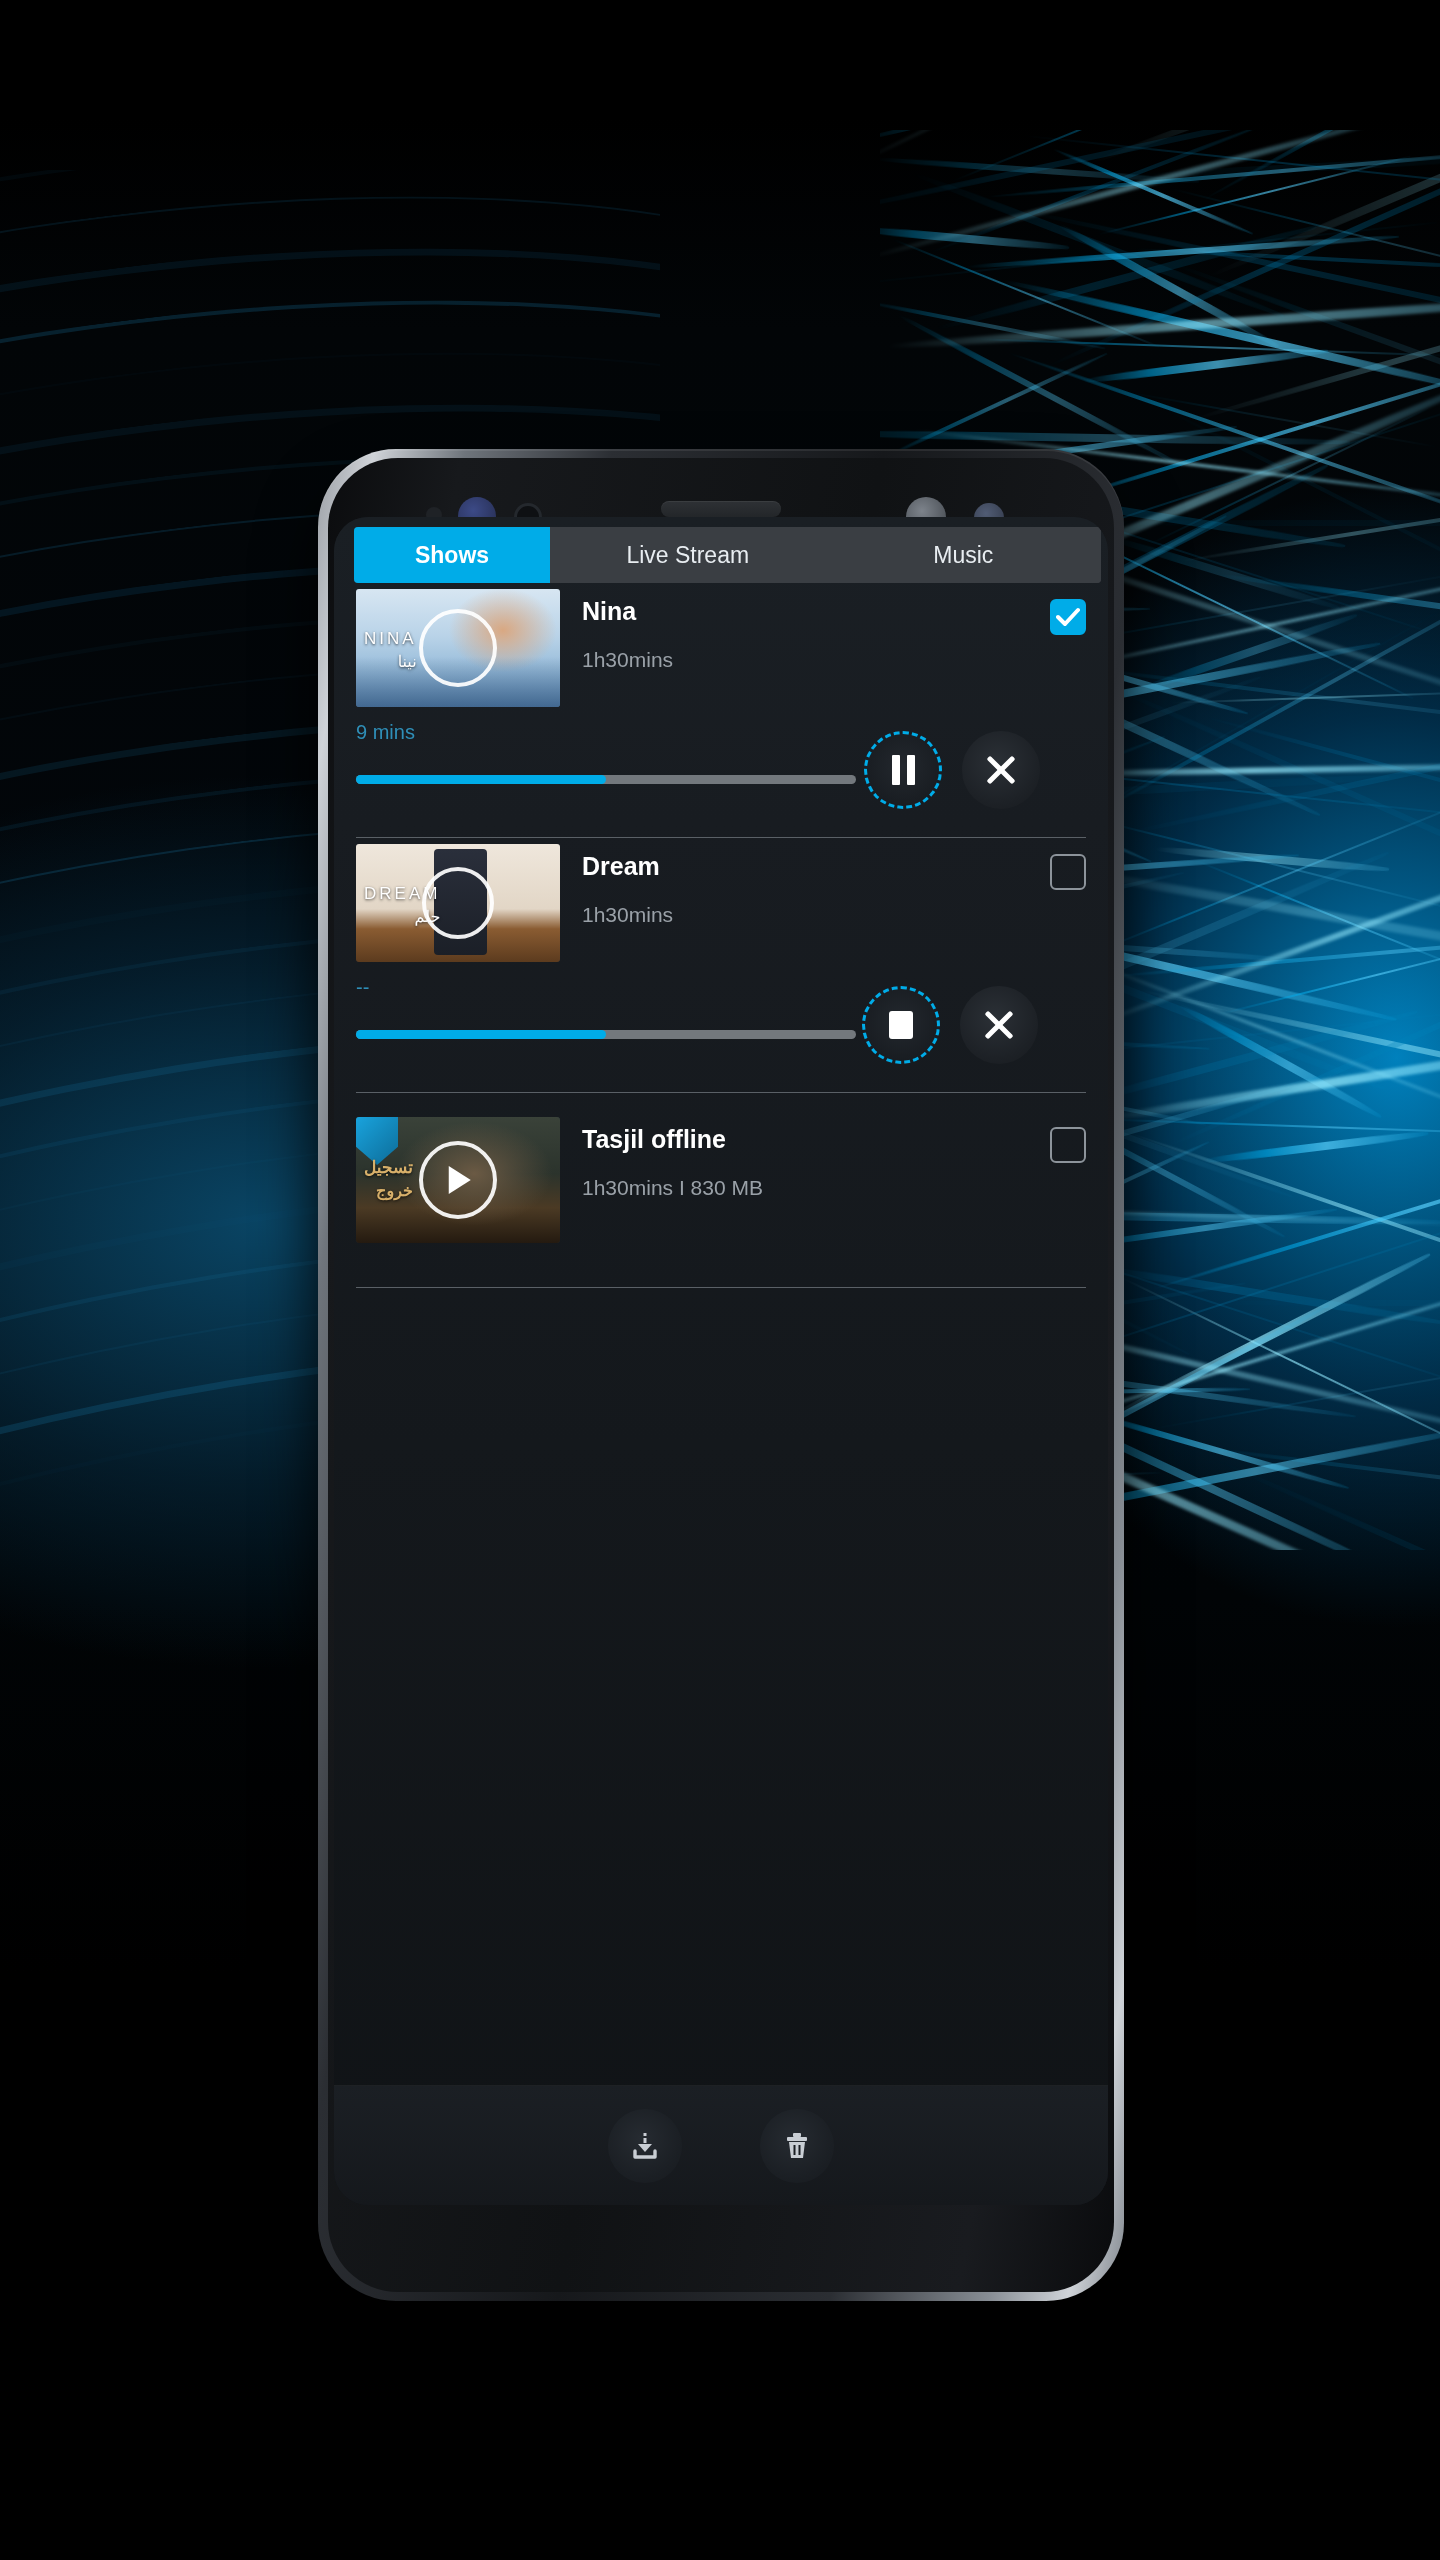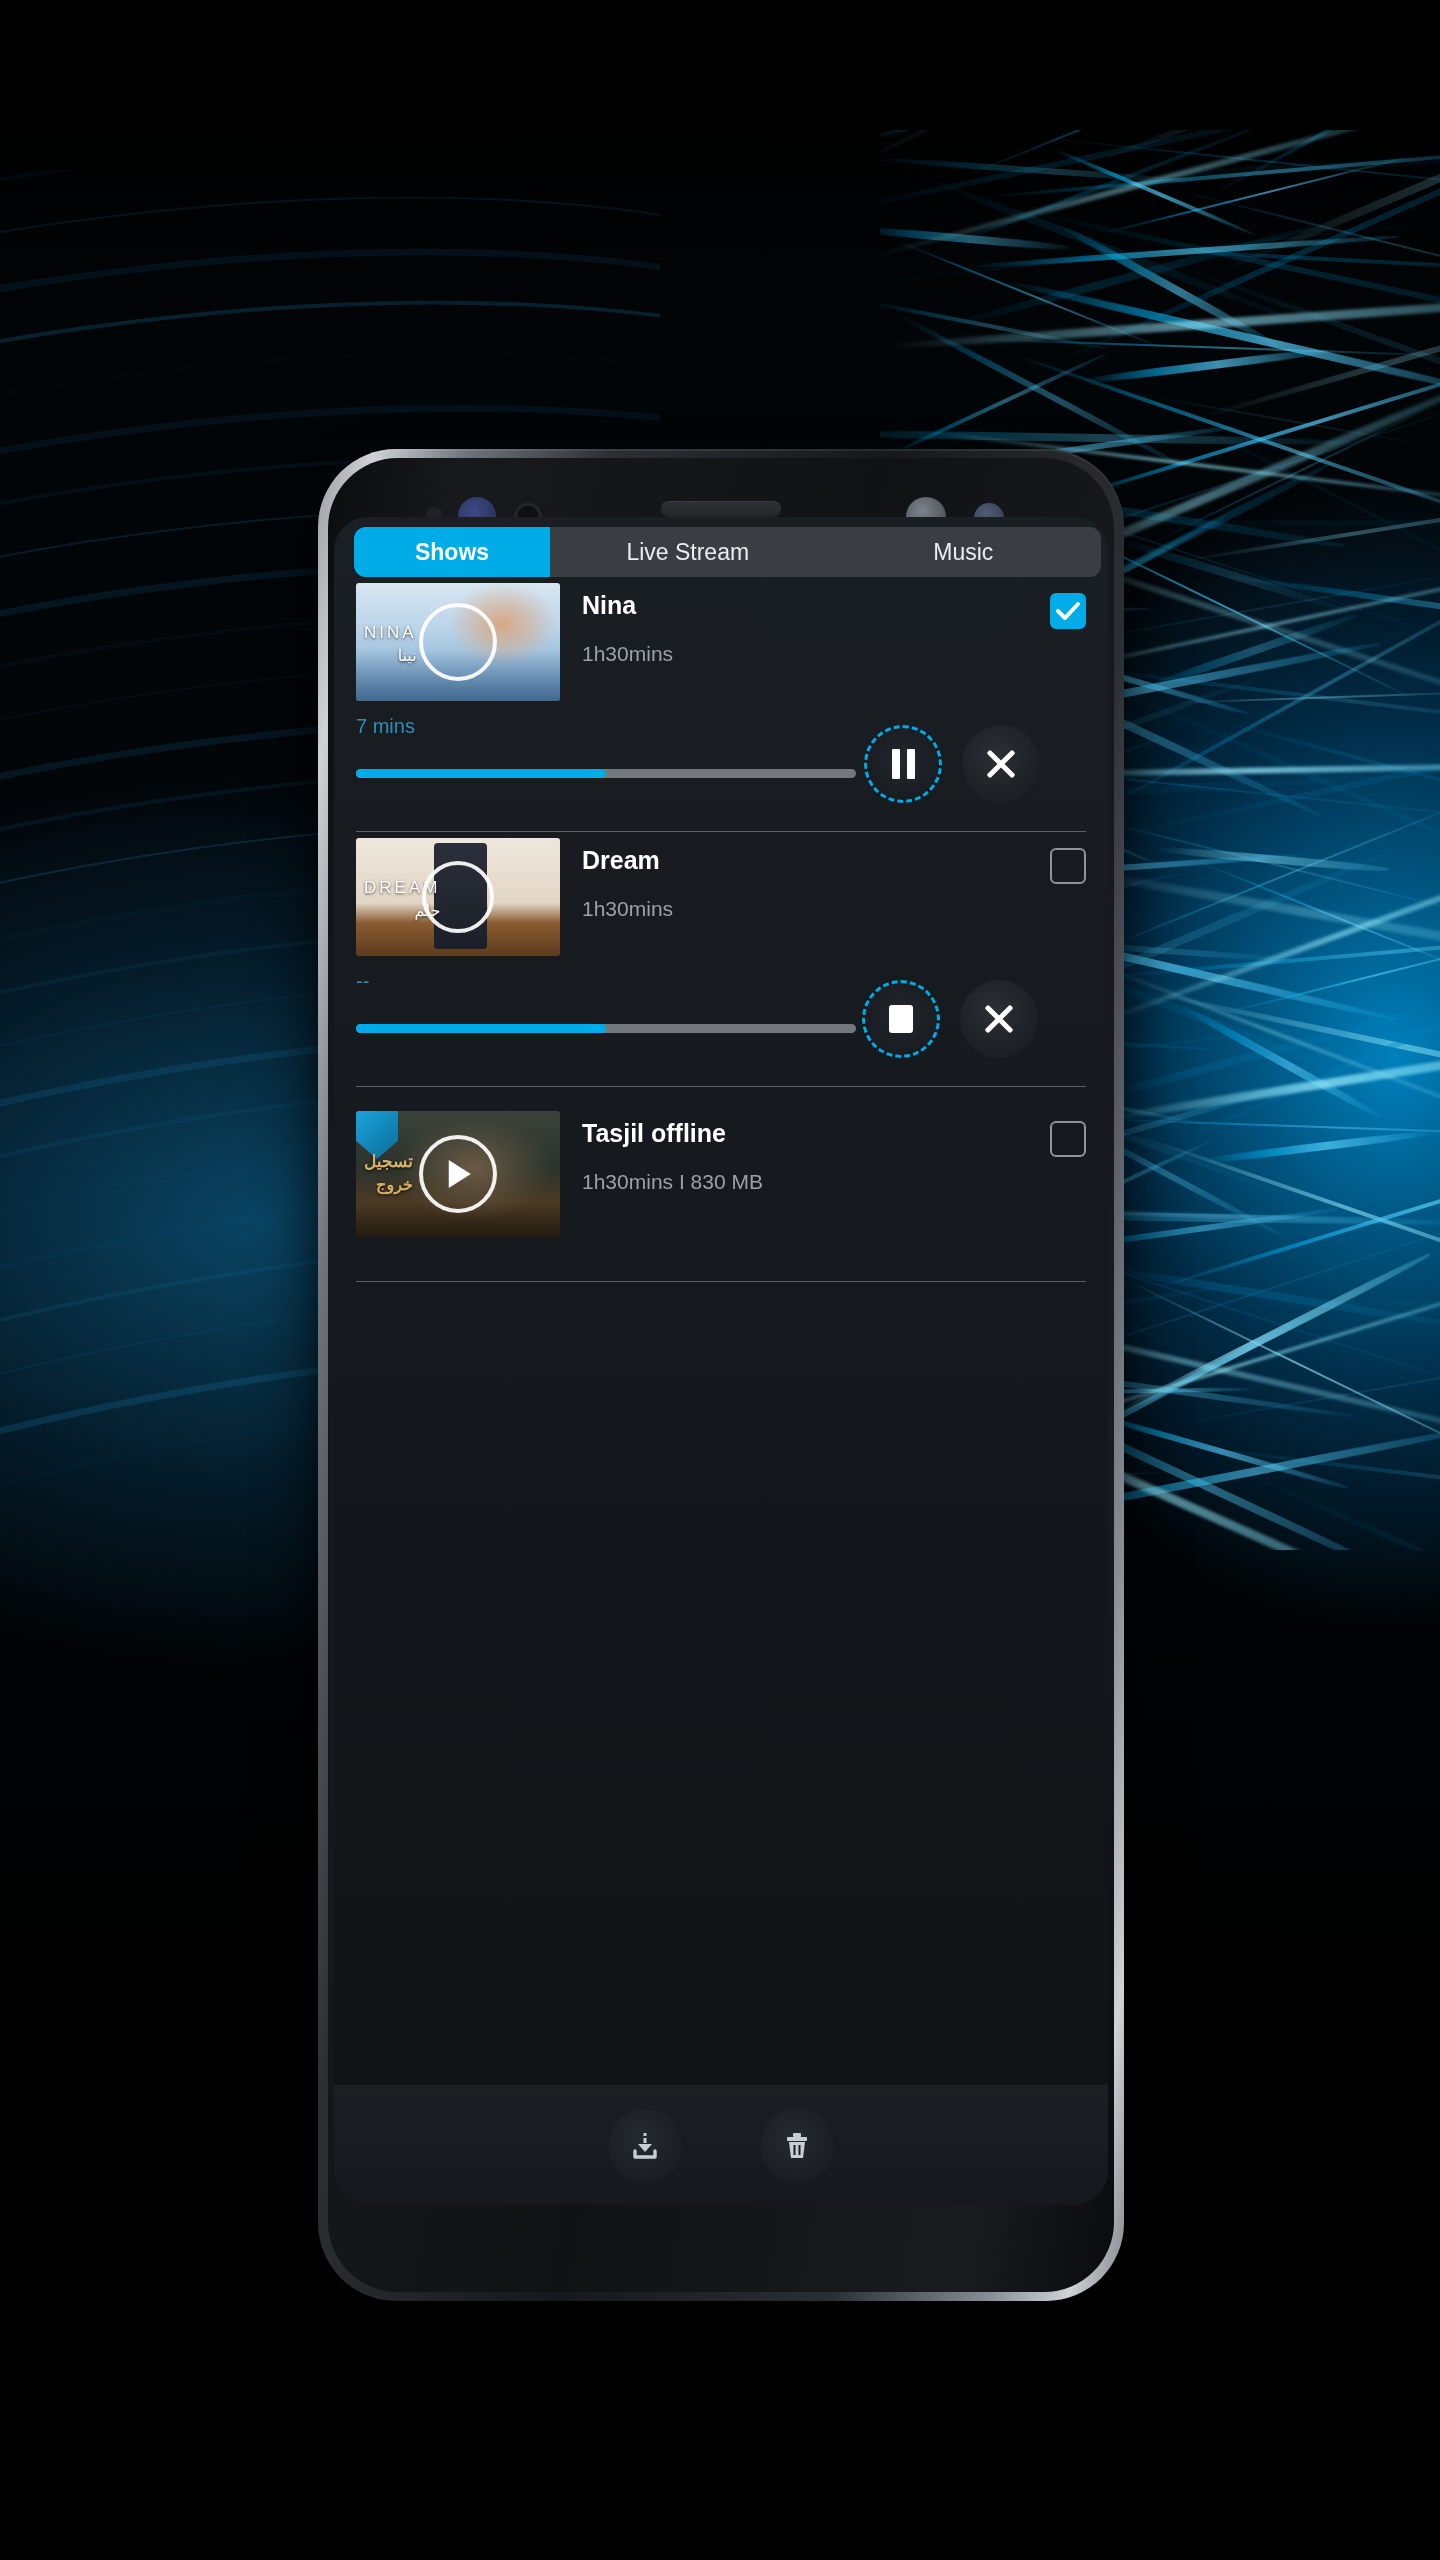--- a/index.html
+++ b/index.html
@@ -163,24 +163,24 @@
   .edit-btn {
     position:absolute; right: 26px; top: 28px;
     width: 56px; height: 56px; border-radius: 50%;
     border: 3px solid #13a9e8;
     display:flex; align-items:center; justify-content:center;
   }
 
   
   .tabs {
     margin: 10px 7px 0 20px;
-    height: 50px;
+    height: 56px;
     display: flex;
     background: #3a3e43;
-    border-radius: 12px;
+    border-radius: 4px;
     overflow: hidden;
     flex: 0 0 auto;
   }
   .tab {
     flex: 1;
     display:flex; align-items:center; justify-content:center;
     font-size: 23px; color:#e8edf1;
     background: #3a3e43;
   }
   .tab.active { background:#00ace8; color:#fff; font-weight:bold; flex: 0 0 196px; }
@@ -548,21 +548,21 @@
               </div>
               <div class="item-checkbox-wrap">
                 <span class="checkbox checked">
                   <svg width="24" height="20" viewBox="0 0 24 20">
                     <path d="M2 10 L9 17 L22 3" stroke="#ffffff" stroke-width="4" fill="none" stroke-linecap="round" stroke-linejoin="round"></path>
                   </svg>
                 </span>
               </div>
             </div>
             <div class="progress-row">
-              <div class="progress-status">7 mins</div>
+              <div class="progress-status">9 mins</div>
               <div class="progress-track">
                 <div class="progress-fill" id="fill-0" style="width: 50%;"></div>
               </div>
               <div class="ctrl-btn ctrl-primary" style="left:508px;">
                 <span class="pause-bars">
                     <i></i>
                     <i></i>
                   </span>
               </div>
               <div class="ctrl-btn ctrl-close" style="left:606px;">

